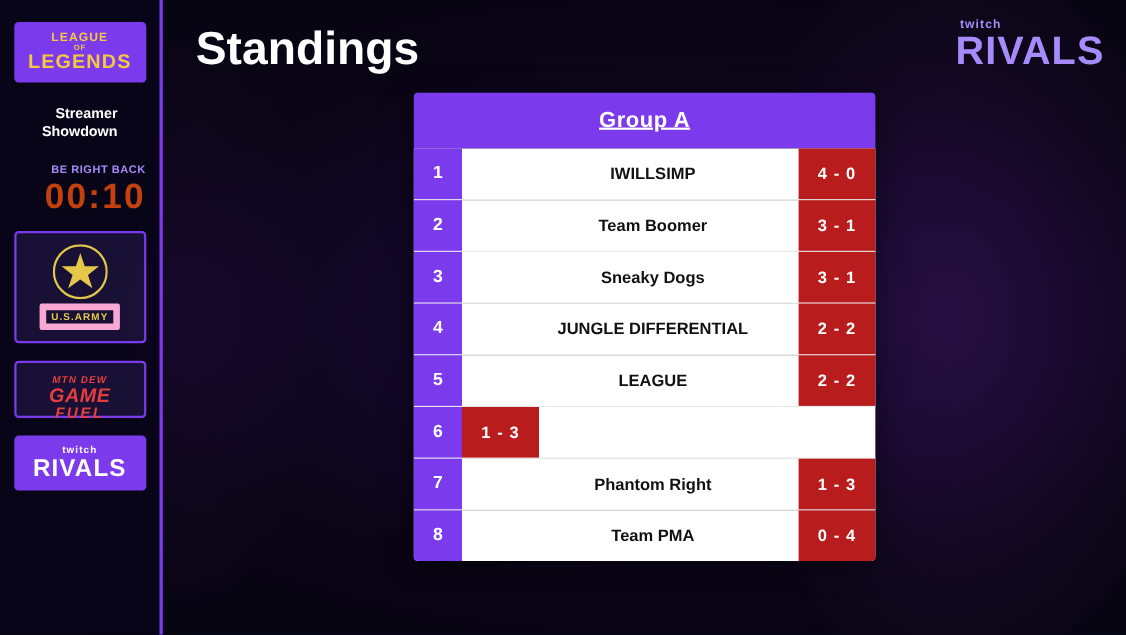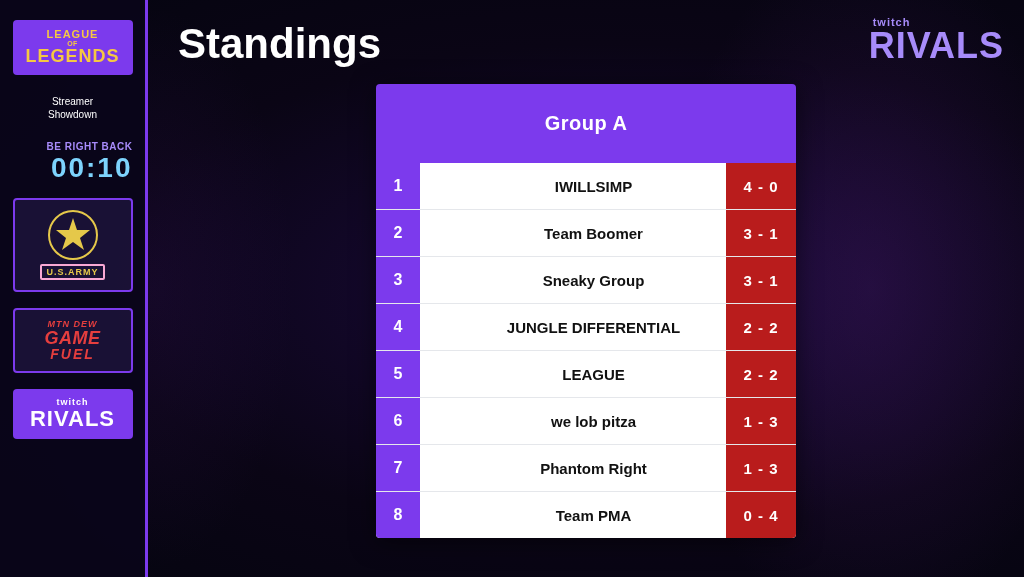--- a/index.html
+++ b/index.html
@@ -74,46 +74,46 @@
     .logo-league .legends {
       font-size: 18px;
       font-weight: 900;
       color: #f5c842;
       text-transform: uppercase;
       letter-spacing: 1px;
       line-height: 1.1;
     }
 
     .streamer-showdown {
-      font-size: 10px;
-      font-weight: 400;
-      color: white;
-      text-align: center;
+      font-size: 13px;
+      font-weight: 700;
+      color: white;
+      text-align: right;
       line-height: 1.3;
       padding: 4px 0;
     }
 
     .timer-section {
       width: 120px;
       text-align: right;
     }
 
     .be-right-back {
       font-size: 10px;
       color: #a78bfa;
       font-weight: 600;
       text-transform: uppercase;
       letter-spacing: 0.5px;
       margin-bottom: 2px;
     }
 
     .timer-display {
-      font-size: 28px;
-      font-weight: 900;
-      color: #7dd3fc;
+      font-size: 32px;
+      font-weight: 900;
+      color: #c2410c;
       letter-spacing: 2px;
       line-height: 1;
     }
 
     .sponsor-army {
       width: 120px;
       background: rgba(30,20,60,0.8);
       border: 2px solid #7c3aed;
       border-radius: 4px;
       padding: 10px;
@@ -136,35 +136,35 @@
       width: 50px;
       height: 50px;
     }
 
     .army-text {
       font-size: 9px;
       font-weight: 700;
       color: #e5c84a;
       letter-spacing: 1px;
       text-align: center;
-      border: 2px solid #f9a8d4;
+      border: 6px solid #f9a8d4;
       padding: 1px 4px;
       border-radius: 2px;
     }
 
     .sponsor-gamefuel {
       width: 120px;
       background: rgba(30,20,60,0.8);
       border: 2px solid #7c3aed;
       border-radius: 4px;
       padding: 10px;
       display: flex;
-      align-items: flex-end;
-      justify-content: center;
-      height: 65px;
+      align-items: flex-start;
+      justify-content: center;
+      height: 52px;
     }
 
     .sponsor-rivals {
       width: 120px;
       background: #7c3aed;
       border-radius: 4px;
       padding: 8px;
       text-align: center;
     }
 
@@ -217,22 +217,23 @@
       overflow: hidden;
       box-shadow: 0 4px 24px rgba(0,0,0,0.5);
     }
 
     .group-header {
       background: #7c3aed;
       color: white;
       font-size: 20px;
       font-weight: 700;
       text-align: center;
-      padding: 28px 20px;
+      padding: 14px 20px;
       letter-spacing: 0.5px;
+      text-decoration: underline;
     }
 
     .standings-row {
       display: flex;
       align-items: center;
       background: white;
       border-bottom: 1px solid #e5e7eb;
     }
 
     .standings-row:last-child {
@@ -373,36 +374,35 @@
     <div class="row-team">IWILLSIMP</div>
     <div class="row-score">4 - 0</div>
   </div>
           <div class="standings-row">
     <div class="row-rank">2</div>
     <div class="row-team">Team Boomer</div>
     <div class="row-score">3 - 1</div>
   </div>
           <div class="standings-row">
     <div class="row-rank">3</div>
-    <div class="row-team">Sneaky Group</div>
+    <div class="row-team">Sneaky Dogs</div>
     <div class="row-score">3 - 1</div>
   </div>
           <div class="standings-row">
     <div class="row-rank">4</div>
     <div class="row-team">JUNGLE DIFFERENTIAL</div>
     <div class="row-score">2 - 2</div>
   </div>
           <div class="standings-row">
     <div class="row-rank">5</div>
     <div class="row-team">LEAGUE</div>
     <div class="row-score">2 - 2</div>
   </div>
           <div class="standings-row">
     <div class="row-rank">6</div>
-    <div class="row-team">we lob pitza</div>
     <div class="row-score">1 - 3</div>
   </div>
           <div class="standings-row">
     <div class="row-rank">7</div>
     <div class="row-team">Phantom Right</div>
     <div class="row-score">1 - 3</div>
   </div>
           <div class="standings-row">
     <div class="row-rank">8</div>
     <div class="row-team">Team PMA</div>

